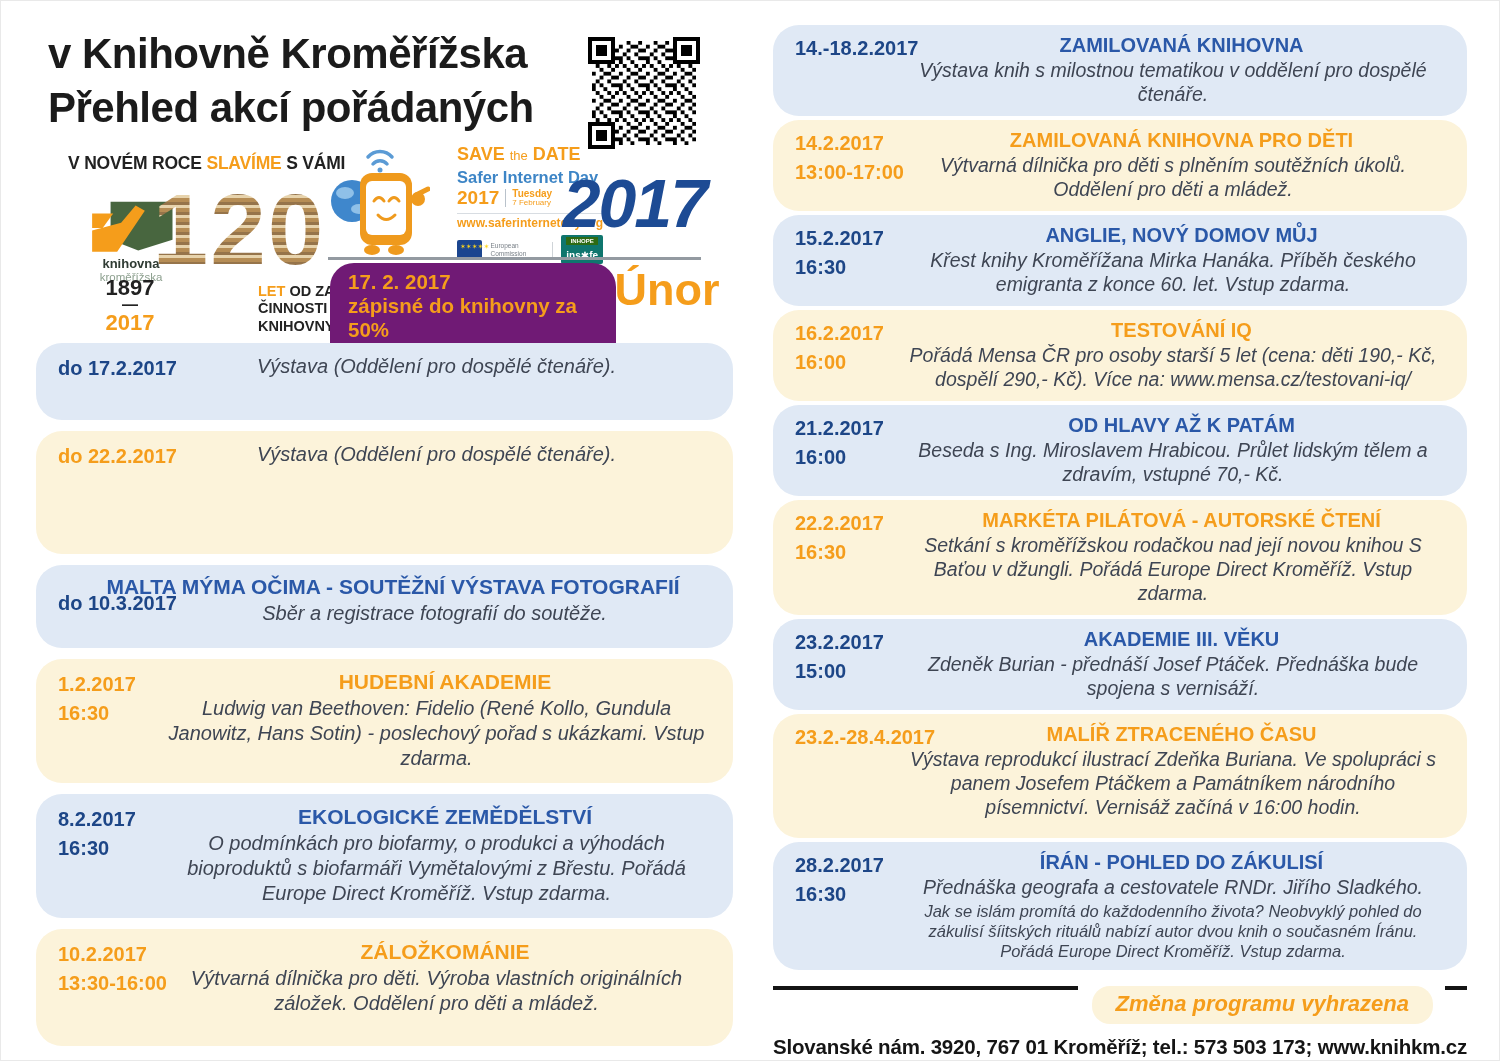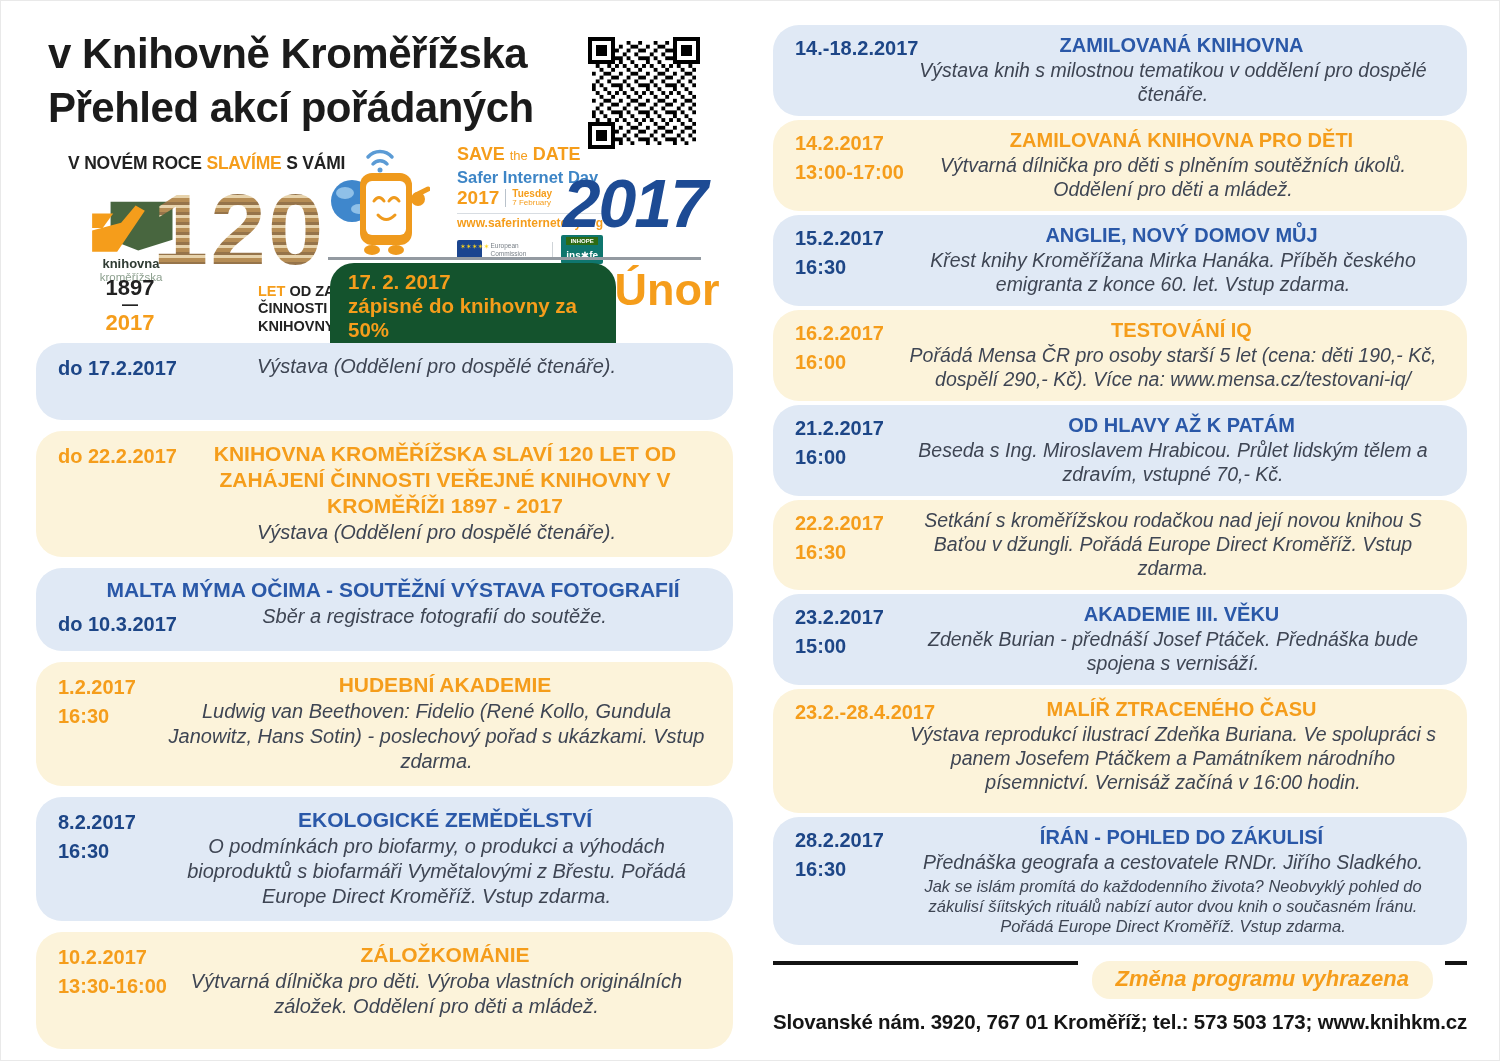--- a/index.html
+++ b/index.html
@@ -61,21 +61,21 @@
   .insafe{background:#0f766e;border-radius:2px;padding:1px 5px 2px;text-align:center;line-height:1;}
   .insafe .inhope{display:block;background:#2e6b14;color:#fff;font-size:6px;font-weight:bold;padding:1px 2px;margin:1px 0 1px;}
   .insafe .ins{color:#fff;font-size:10px;font-weight:bold;}
   .grayline{position:absolute;left:292px;top:256px;width:373px;height:3px;background:#939aa1;}
   .big-year{
     position:absolute;left:520px;top:168px;width:150px;text-align:right;
     font-size:68px;font-weight:bold;font-style:italic;color:#1d4b94;letter-spacing:-2px;line-height:1;
   }
   .promo{
     position:absolute;left:294px;top:262px;width:286px;min-height:58px;
-    background:#14532d;border-radius:24px;padding:7px 0 8px 18px;box-sizing:border-box;
+    background:#701a75;border-radius:24px;padding:7px 0 8px 18px;box-sizing:border-box;
     color:#F59D1B;font-weight:bold;font-size:20.5px;line-height:1.17;
   }
   .month{
     position:absolute;left:578px;top:266px;width:106px;text-align:center;
     font-size:45px;font-weight:bold;color:#F59D1B;line-height:1;
   }
   
   .event{
     position:relative;border-radius:26px;margin-bottom:11px;
     padding:10px 28px 12px 132px;text-align:center;box-sizing:border-box;
@@ -87,21 +87,21 @@
     font-weight:bold;font-size:20px;line-height:1.45;white-space:nowrap;
   }
   .event.blue .when{color:#1d4687;}
   .event.cream .when{color:#F59D1B;}
   .event .title{font-weight:bold;font-size:21px;line-height:1.24;padding-left:17px;}
   .event.blue .title{color:#2a58a8;}
   .event.cream .title{color:#F59D1B;}
   .event .desc{font-style:italic;font-size:20px;line-height:1.25;color:#3e4553;margin-top:1px;}
   .event .note{font-style:italic;font-size:16.5px;line-height:1.22;color:#3e4553;margin-top:1px;}
   .event.malta{padding:9px 36px 10px 36px;}
-  .event.malta .when{top:42px;}
+  .event.malta .when{top:24px;}
   .event.malta .desc{padding-left:100px;}
   .col-right .event{padding:8px 26px 9px 132px;margin-bottom:4px;}
   .col-right .event .when{top:9px;font-size:20px;}
   .col-right .event .title{font-size:20px;line-height:1.25;}
   .col-right .event .desc{font-size:19.5px;line-height:1.23;}
   .col-right{padding-top:24px;box-sizing:border-box;}
   
   .footer-rule{display:flex;margin:16px 0 8px;}
   .rule-line{flex:1;height:4px;background:#141414;}
   .notice-pill{
@@ -248,21 +248,20 @@
       <div class="month">Únor</div>
     </div>
 
     <div class="event blue" style="min-height:77px">
       <div class="when">do 17.2.2017</div>
       <div class="desc">Výstava (Oddělení pro dospělé čtenáře).</div>
     </div>
 
     <div class="event cream" style="min-height:123px">
       <div class="when">do 22.2.2017</div>
-      <div class="title">KNIHOVNA KROMĚŘÍŽSKA SLAVÍ 120 LET OD ZAHÁJENÍ ČINNOSTI VEŘEJNÉ KNIHOVNY V KROMĚŘÍŽI 1897 - 2017</div>
       <div class="desc">Výstava (Oddělení pro dospělé čtenáře).</div>
     </div>
 
     <div class="event blue malta" style="min-height:83px">
       <div class="when">do 10.3.2017</div>
       <div class="title">MALTA MÝMA OČIMA - SOUTĚŽNÍ VÝSTAVA FOTOGRAFIÍ</div>
       <div class="desc">Sběr a registrace fotografií do soutěže.</div>
     </div>
 
     <div class="event cream" style="min-height:113px">
@@ -335,20 +334,21 @@
       </div>
       <div class="title">OD HLAVY AŽ K PATÁM</div>
       <div class="desc">Beseda s Ing. Miroslavem Hrabicou. Průlet lidským tělem a zdravím, vstupné 70,- Kč.</div>
     </div>
 
     <div class="event cream" style="min-height:86px">
       <div class="when">
         <div>22.2.2017</div>
         <div>16:30</div>
       </div>
+      <div class="title">MARKÉTA PILÁTOVÁ - AUTORSKÉ ČTENÍ</div>
       <div class="desc">Setkání s kroměřížskou rodačkou nad její novou knihou S Baťou v džungli. Pořádá Europe Direct Kroměříž. Vstup zdarma.</div>
     </div>
 
     <div class="event blue" style="min-height:88px">
       <div class="when">
         <div>23.2.2017</div>
         <div>15:00</div>
       </div>
       <div class="title">AKADEMIE III. VĚKU</div>
       <div class="desc">Zdeněk Burian - přednáší Josef Ptáček. Přednáška bude spojena s vernisáží.</div>

